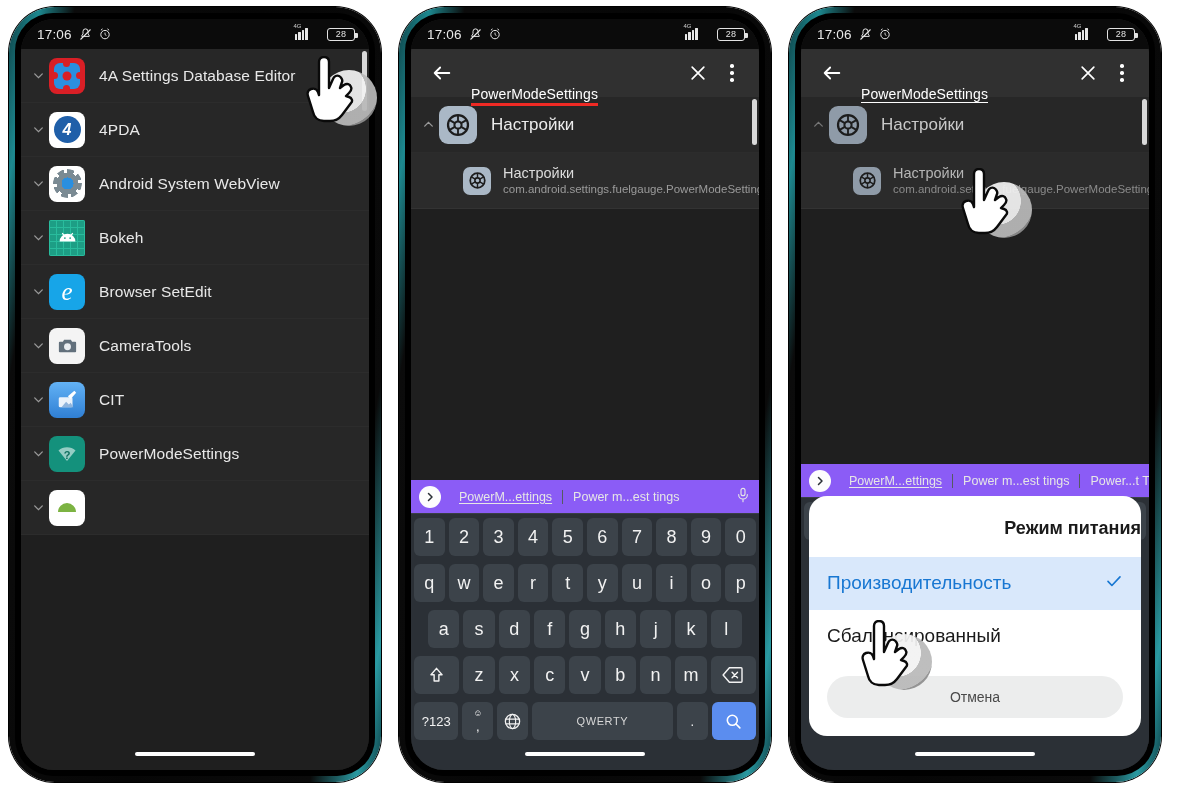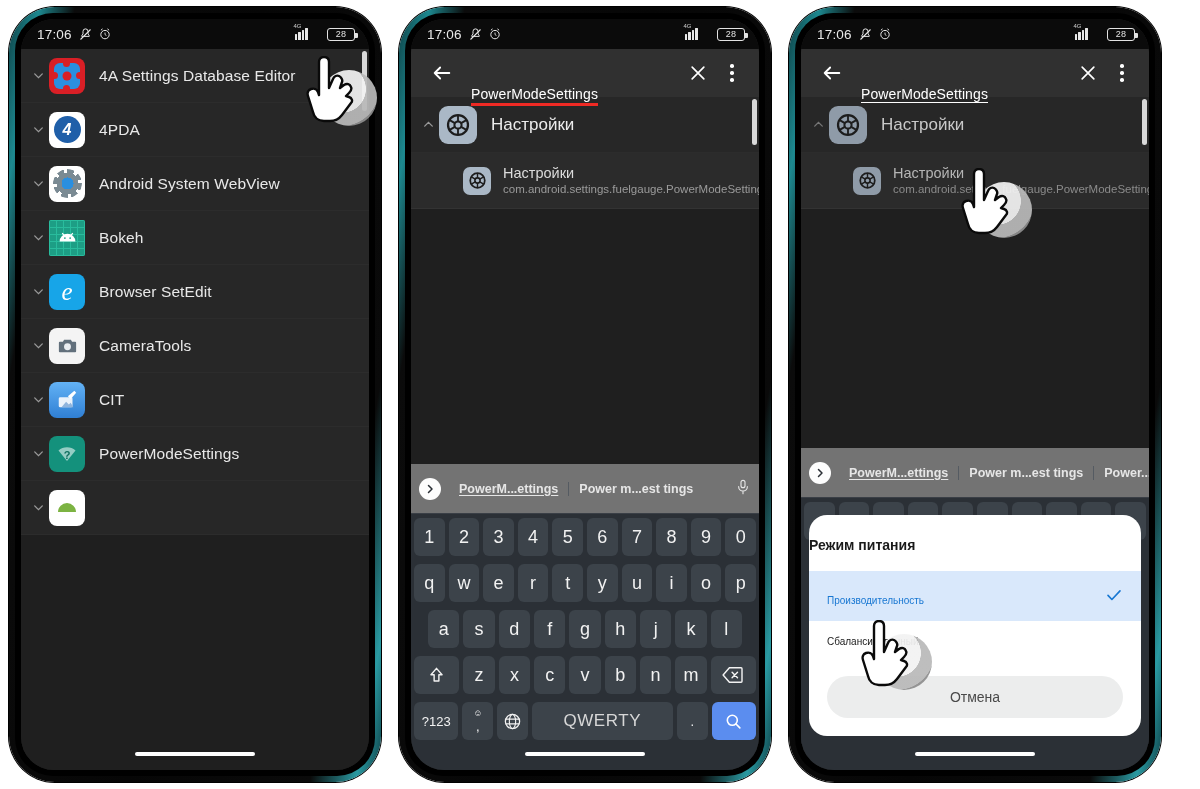--- a/index.html
+++ b/index.html
@@ -189,53 +189,53 @@
   .subrow .ssub { color:#9a9a9a; font-size:11.5px; line-height:1.3; }
   .emptyfill { flex:1; background:#2b2b2b; }
   .scrollthumb {
     position:absolute; right:2px; top:2px; width:5px; height:46px;
     background:#d8d8d8; border-radius:3px;
   }
 
   
   .keyboard { background:#2b3036; flex:0 0 auto; padding-bottom:26px; position:relative; z-index:20; }
   .suggestbar {
-    height:50px; display:flex; align-items:center; gap:0; padding:0 8px;
-    background:#737373; border-bottom:1px solid #3a3f46;font-weight:bold;
+    height:34px; display:flex; align-items:center; gap:0; padding:0 8px;
+    background:#8b5cf6; border-bottom:1px solid #3a3f46;
   }
   .sb-chip {
     width:22px;height:22px;border-radius:50%;background:#fdfdfd;
     display:flex;align-items:center;justify-content:center; flex:0 0 22px; margin-right:8px;
   }
   .sugg { color:#e6e6e6; font-size:12.5px; padding:0 10px; white-space:nowrap; }
   .sugg.first { text-decoration:underline; text-underline-offset:2px; }
   .sugg + .sugg { border-left:1px solid #555b62; }
   .mic { margin-left:auto; padding-left:8px; }
   .kbrow { display:flex; justify-content:center; gap:4px; padding:4px 3px; }
   .key {
     background:#3c434a; border-radius:6px; color:#f2f2f2;
     height:38px; flex:1 1 0; display:flex; align-items:center; justify-content:center;
     font-size:18px; font-weight:400; min-width:0;
   }
   .kbrow.r3 { padding-left:17px; padding-right:17px; }
   .key.wide { flex:1.45 1 0; }
-  .key.space { flex:4.6 1 0; font-size:17px; letter-spacing:.6px; color:#d7d7d7; }
+  .key.space { flex:4.6 1 0; font-size:11px; letter-spacing:.6px; color:#d7d7d7; }
   .key.accent { background:#5b8def; flex:1.45 1 0; }
   .key.small { font-size:13px; }
   .key.commakey { position:relative; flex-direction:column; gap:1px; font-size:11px; }
 
   
   .dim { position:absolute; inset:0; background:rgba(0,0,0,.0); z-index:50; }
   .dialog {
     position:absolute; left:8px; right:8px; bottom:34px;
     background:#fff; border-radius:18px; z-index:55; overflow:hidden;
     padding-bottom:10px;
   }
-  .dlg-title { text-align:left; font-size:14px; font-weight:700; color:#1a1a1a; padding:22px 0 18px; }
-  .dlg-opt { padding:15px 18px; font-size:10px; color:#1a1a1a; display:flex; align-items:flex-end; }
+  .dlg-title { text-align:right; font-size:18px; font-weight:700; color:#1a1a1a; padding:22px 0 18px; }
+  .dlg-opt { padding:15px 18px; font-size:19px; color:#1a1a1a; display:flex; align-items:flex-start; }
   .dlg-opt.selected { background:#d9e8fb; color:#1877d2; }
   .dlg-check { margin-left:auto; color:#1877d2; }
   .dlg-cancel {
     margin:14px 18px 8px; height:42px; border-radius:21px; background:#eceded;
     display:flex; align-items:center; justify-content:center;
     color:#4a4a4a; font-size:14px;
   }
 
   
   .cursor { position:absolute; z-index:70; pointer-events:none; }

